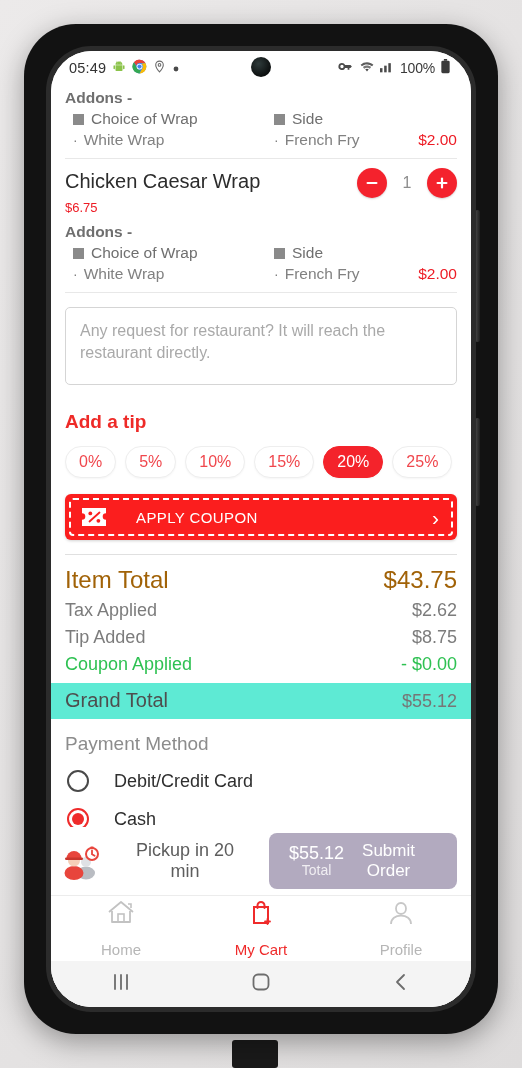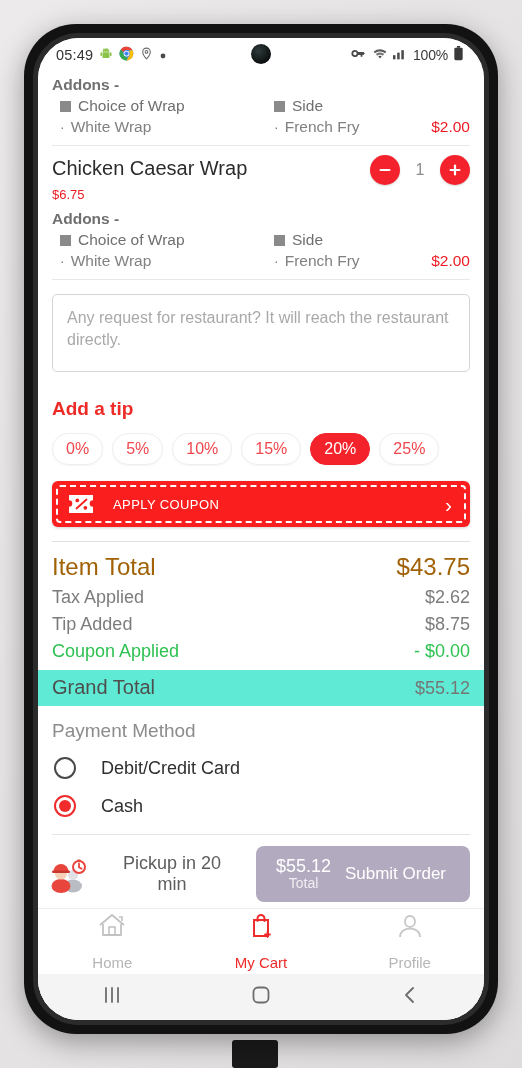--- a/index.html
+++ b/index.html
@@ -20,21 +20,21 @@
     position: absolute; left: 232px; top: 1040px;
     width: 46px; height: 28px;
     background: #1a1a1a; border-radius: 3px;
   }
   #phone {
     position: absolute; left: 24px; top: 24px;
     width: 474px; height: 1010px;
     border-radius: 52px;
     background: #121212;
     box-shadow: 0 8px 28px rgba(0,0,0,.35);
-    padding: 9px;
+    padding: 22px;
   }
   #phone-inner {
     position: relative;
     width: 100%; height: 100%;
     border-radius: 45px;
     background: #2b2b2b;
     padding: 5px;
   }
   #screen {
     position: relative;
@@ -181,21 +181,21 @@
   #coupon-dash {
     position: absolute; inset: 4px;
     border: 2px dashed #ffffff; border-radius: 4px;
     pointer-events: none;
   }
   #coupon-icon {
     margin-left: 15px; width: 28px; height: 22px; flex: none;
     position: relative; z-index: 1;
   }
   #coupon-label {
-    margin-left: 18px; color: #fff; font-size: 13px;
+    margin-left: 28px; color: #fff; font-size: 15px;
     letter-spacing: .4px; position: relative; z-index: 1;
     font-family: "Liberation Sans", sans-serif;
   }
   #coupon-chevron {
     margin-left: auto; margin-right: 18px;
     color: #fff; font-size: 21px; position: relative; z-index: 1;
     line-height: 1;
   }
 
   

